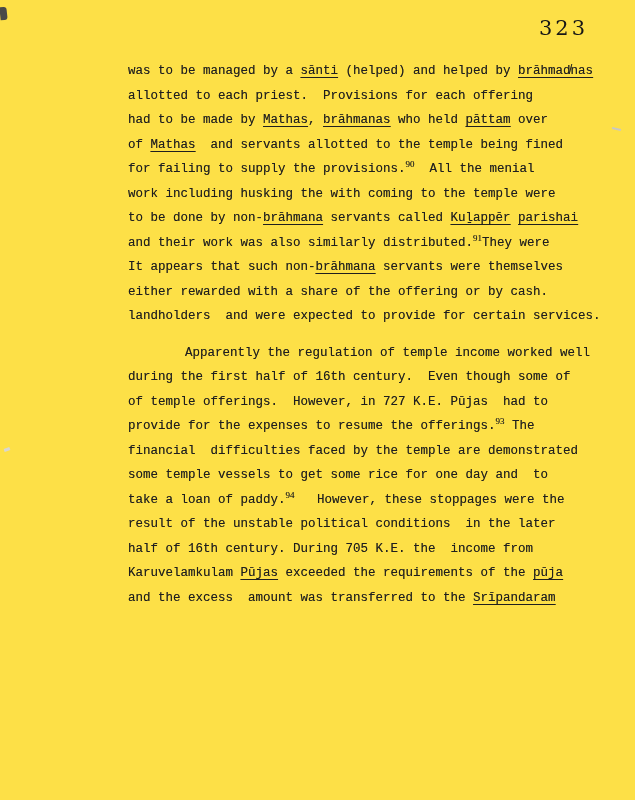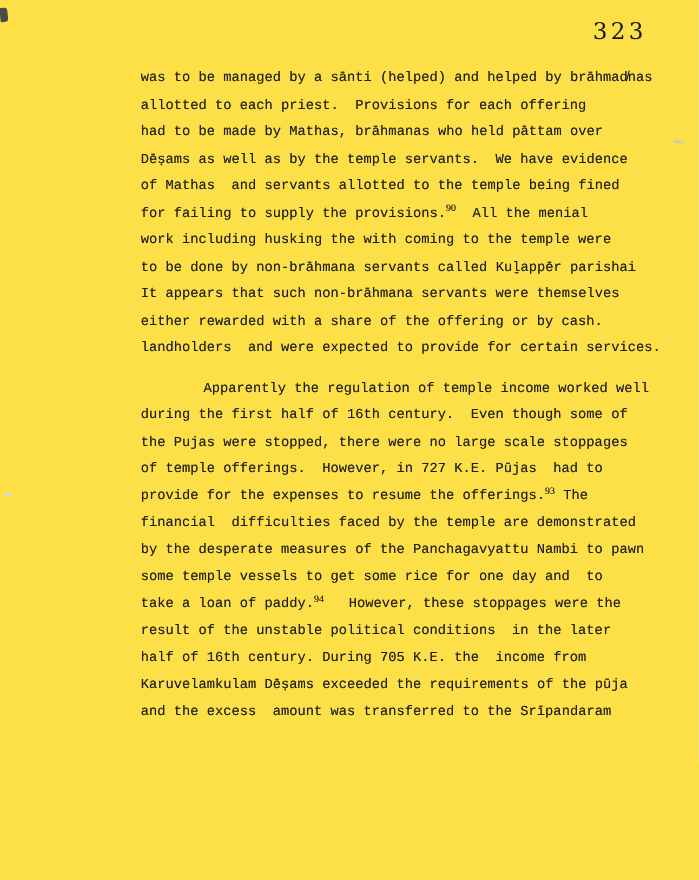--- a/index.html
+++ b/index.html
@@ -30,20 +30,21 @@
     width: 480px;
     font-size: 12.5px;
     line-height: 24.5px;
     text-shadow: 0 0 0.5px rgba(30,30,30,0.55);
   }
   .paragraph { margin: 0; }
   .paragraph + .paragraph { margin-top: 12px; }
   .line { white-space: pre; height: 24.5px; }
   .line.indent { padding-left: 57px; }
   .u {
+    text-decoration: underline;
     text-underline-offset: 3px;
     text-decoration-thickness: 1px;
     text-align: center;
   }
   sup.fn {
     font-size: 9px;
     line-height: 0;
     vertical-align: 5px;
     letter-spacing: 0;
     font-family: Liberation Serif, serif;
@@ -72,38 +73,36 @@
   <div class="artifact artifact-speck-right"></div>
   <div class="artifact artifact-smudge-left"></div>
 
   <div class="page-number">323</div>
 
   <div class="document-body">
       <div class="paragraph">
         <div class="line"><span>was to be managed by a </span><span class="u">sānti</span><span> (helped) and helped by </span><span class="u">brāhmad̸nas</span></div>
         <div class="line"><span>allotted to each priest.  Provisions for each offering</span></div>
         <div class="line"><span>had to be made by </span><span class="u">Mathas</span><span>, </span><span class="u">brāhmanas</span><span> who held </span><span class="u">pāttam</span><span> over</span></div>
-        <div class="line"><span class="u">Dēṣams</span><span> as well as by the temple servants.  We have evidence</span></div>
         <div class="line"><span>of </span><span class="u">Mathas</span><span>  and servants allotted to the temple being fined</span></div>
         <div class="line"><span>for failing to supply the provisions.</span><sup class="fn">90</sup><span>  All the menial</span></div>
         <div class="line"><span>work including husking the with coming to the temple were</span></div>
         <div class="line"><span>to be done by non-</span><span class="u">brāhmana</span><span> servants called </span><span class="u">Kuḻappēr</span><span> </span><span class="u">parishai</span></div>
+        <div class="line"><span>and their work was also similarly distributed.</span><sup class="fn">91</sup><span>They were</span></div>
         <div class="line"><span>It appears that such non-</span><span class="u">brāhmana</span><span> servants were themselves</span></div>
         <div class="line"><span>either rewarded with a share of the offering or by cash.</span></div>
         <div class="line"><span>landholders  and were expected to provide for certain services.</span></div>
       </div>
       <div class="paragraph">
         <div class="line indent"><span>Apparently the regulation of temple income worked well</span></div>
         <div class="line"><span>during the first half of 16th century.  Even though some of</span></div>
-        <div class="line"><span>the Pujas were stopped, there were no large scale stoppages</span></div>
         <div class="line"><span>of temple offerings.  However, in 727 K.E. Pūjas  had to</span></div>
         <div class="line"><span>provide for the expenses to resume the offerings.</span><sup class="fn">93</sup><span> The</span></div>
         <div class="line"><span>financial  difficulties faced by the temple are demonstrated</span></div>
-        <div class="line"><span>by the desperate measures of the Panchagavyattu Nambi to pawn</span></div>
         <div class="line"><span>some temple vessels to get some rice for one day and  to</span></div>
         <div class="line"><span>take a loan of paddy.</span><sup class="fn">94</sup><span>   However, these stoppages were the</span></div>
         <div class="line"><span>result of the unstable political conditions  in the later</span></div>
         <div class="line"><span>half of 16th century. During 705 K.E. the  income from</span></div>
-        <div class="line"><span>Karuvelamkulam </span><span class="u">Dēṣams</span><span> exceeded the requirements of the </span><span class="u">pūja</span></div>
+        <div class="line"><span>Karuvelamkulam </span><span class="u">Pūjas</span><span> exceeded the requirements of the </span><span class="u">pūja</span></div>
         <div class="line"><span>and the excess  amount was transferred to the </span><span class="u">Srīpandaram</span></div>
       </div>
     </div>
 </div>
 
 </body></html>

